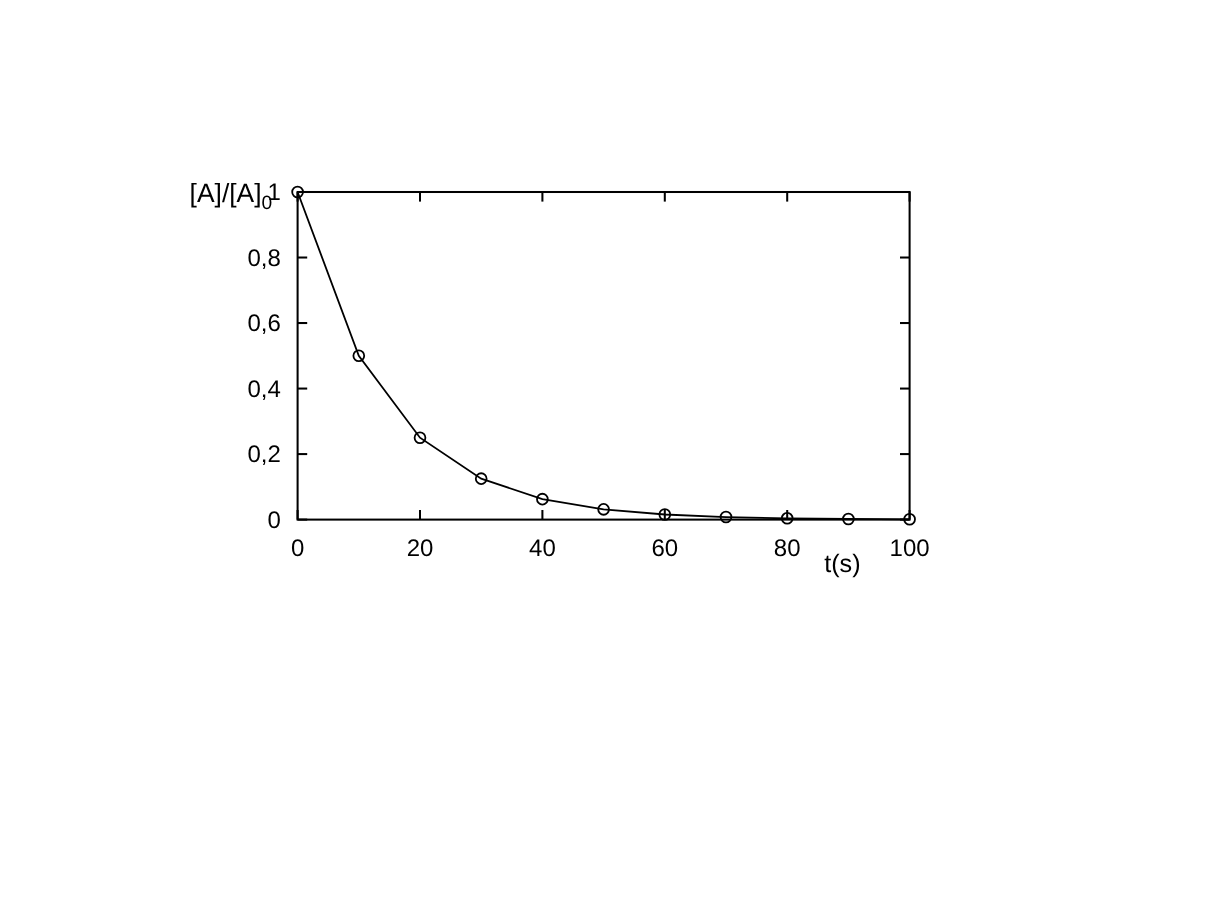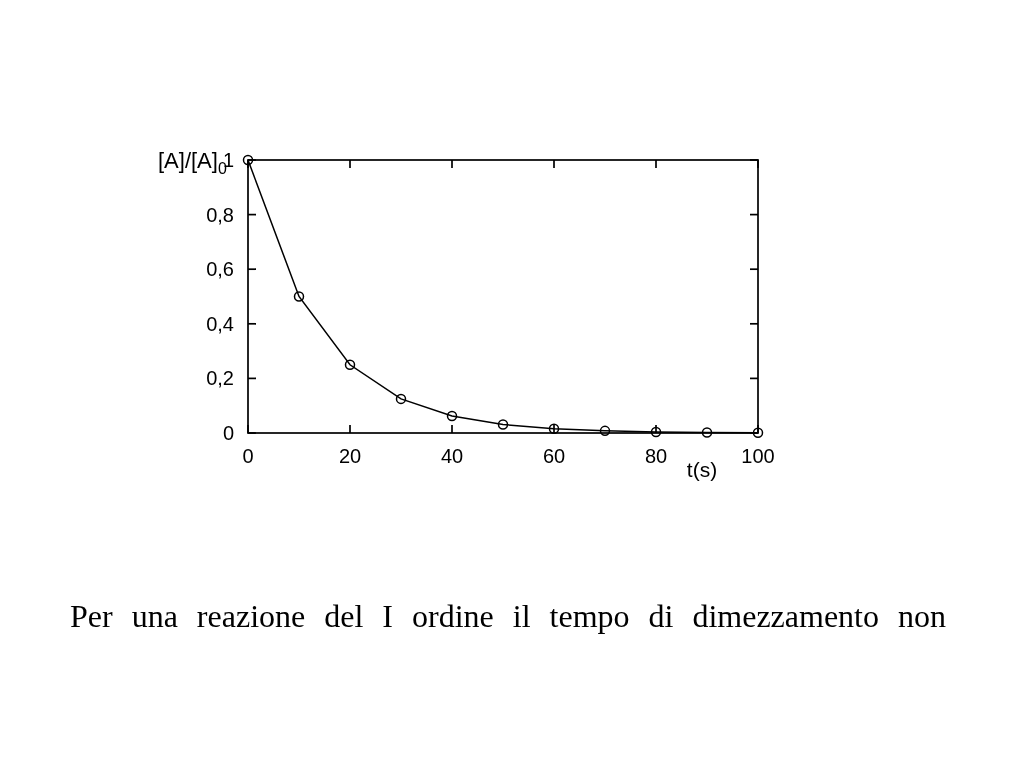--- a/index.html
+++ b/index.html
@@ -104,16 +104,15 @@
         <circle cx="506" cy="301.93257" r="4.5" fill="none" stroke="#000000" stroke-width="1.5"></circle>
         <circle cx="557" cy="302.46765" r="4.5" fill="none" stroke="#000000" stroke-width="1.5"></circle>
         <circle cx="608" cy="302.73246" r="4.5" fill="none" stroke="#000000" stroke-width="1.5"></circle>
         <text x="552" y="347" text-anchor="middle" font-size="21" font-family="&quot;Liberation Sans&quot;, sans-serif" fill="#000000">t(s)</text>
         <text x="8" y="38" font-size="22" font-family="&quot;Liberation Sans&quot;, sans-serif" fill="#000000"><tspan>[A]/[A]</tspan><tspan dy="6" font-size="16">0</tspan></text>
       </svg>
   </div>
 
 
   <div class="para">
-    <div class="jline">Per una reazione del I ordine il tempo di dimezzamento non</div>
   </div>
 
 </div>
 
 </body></html>

